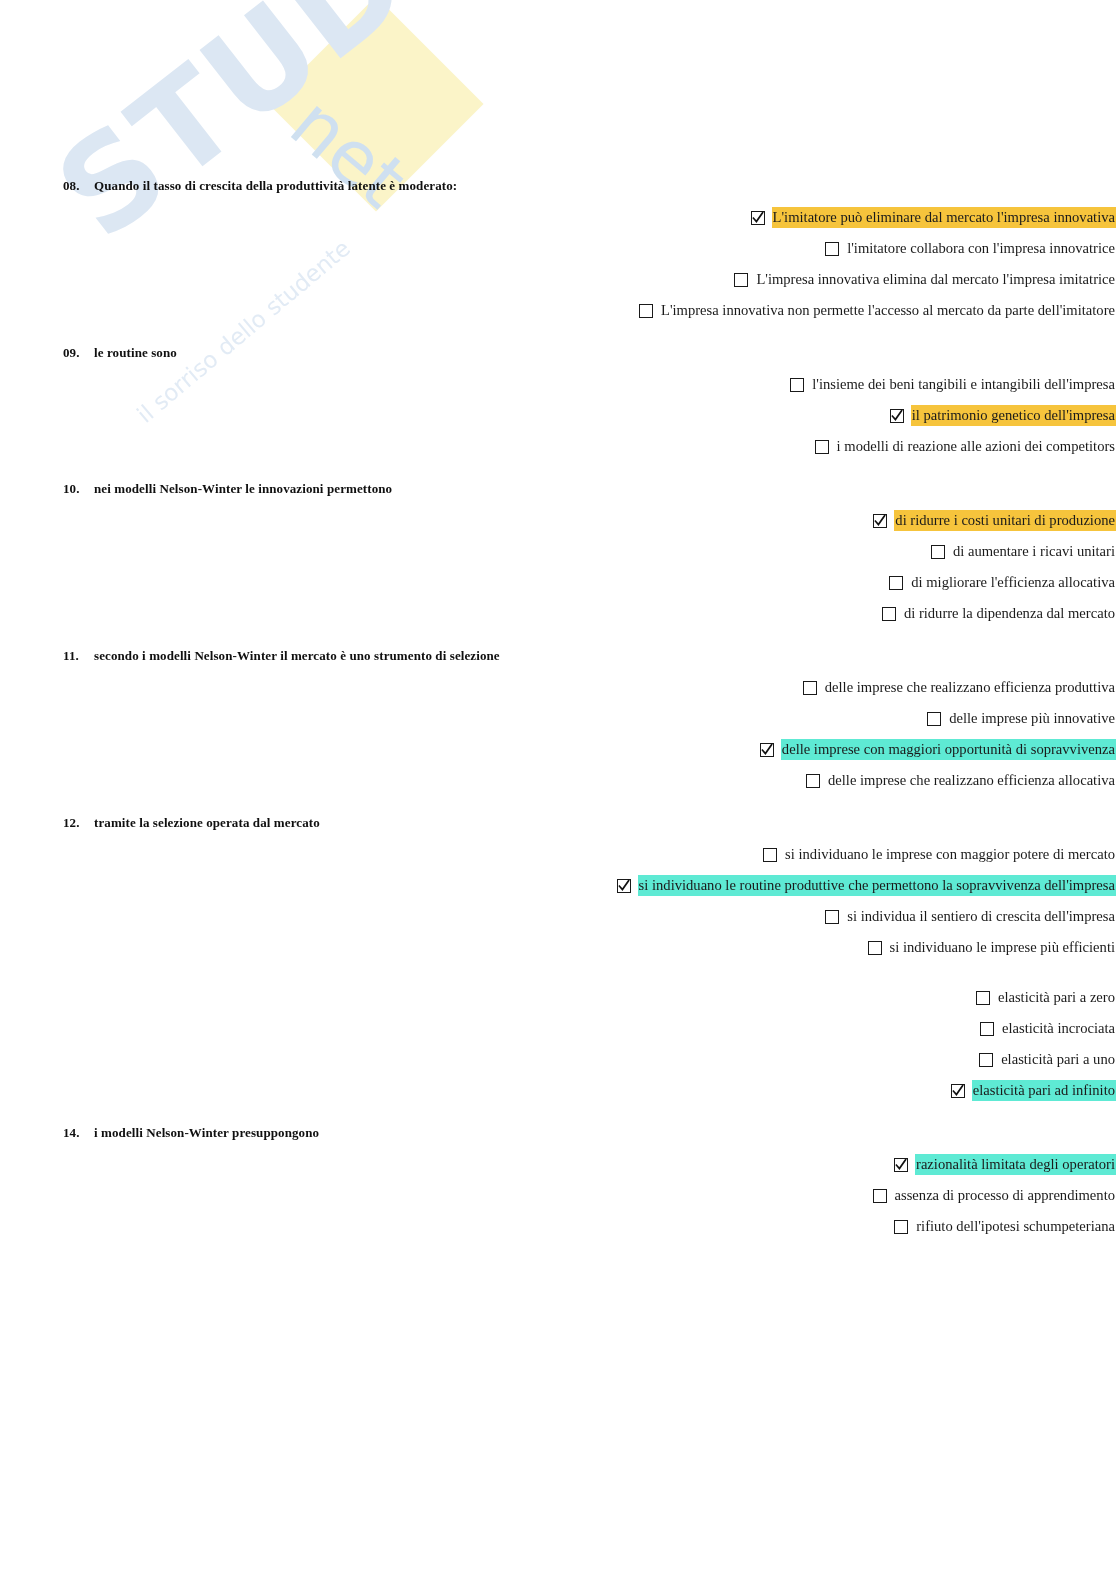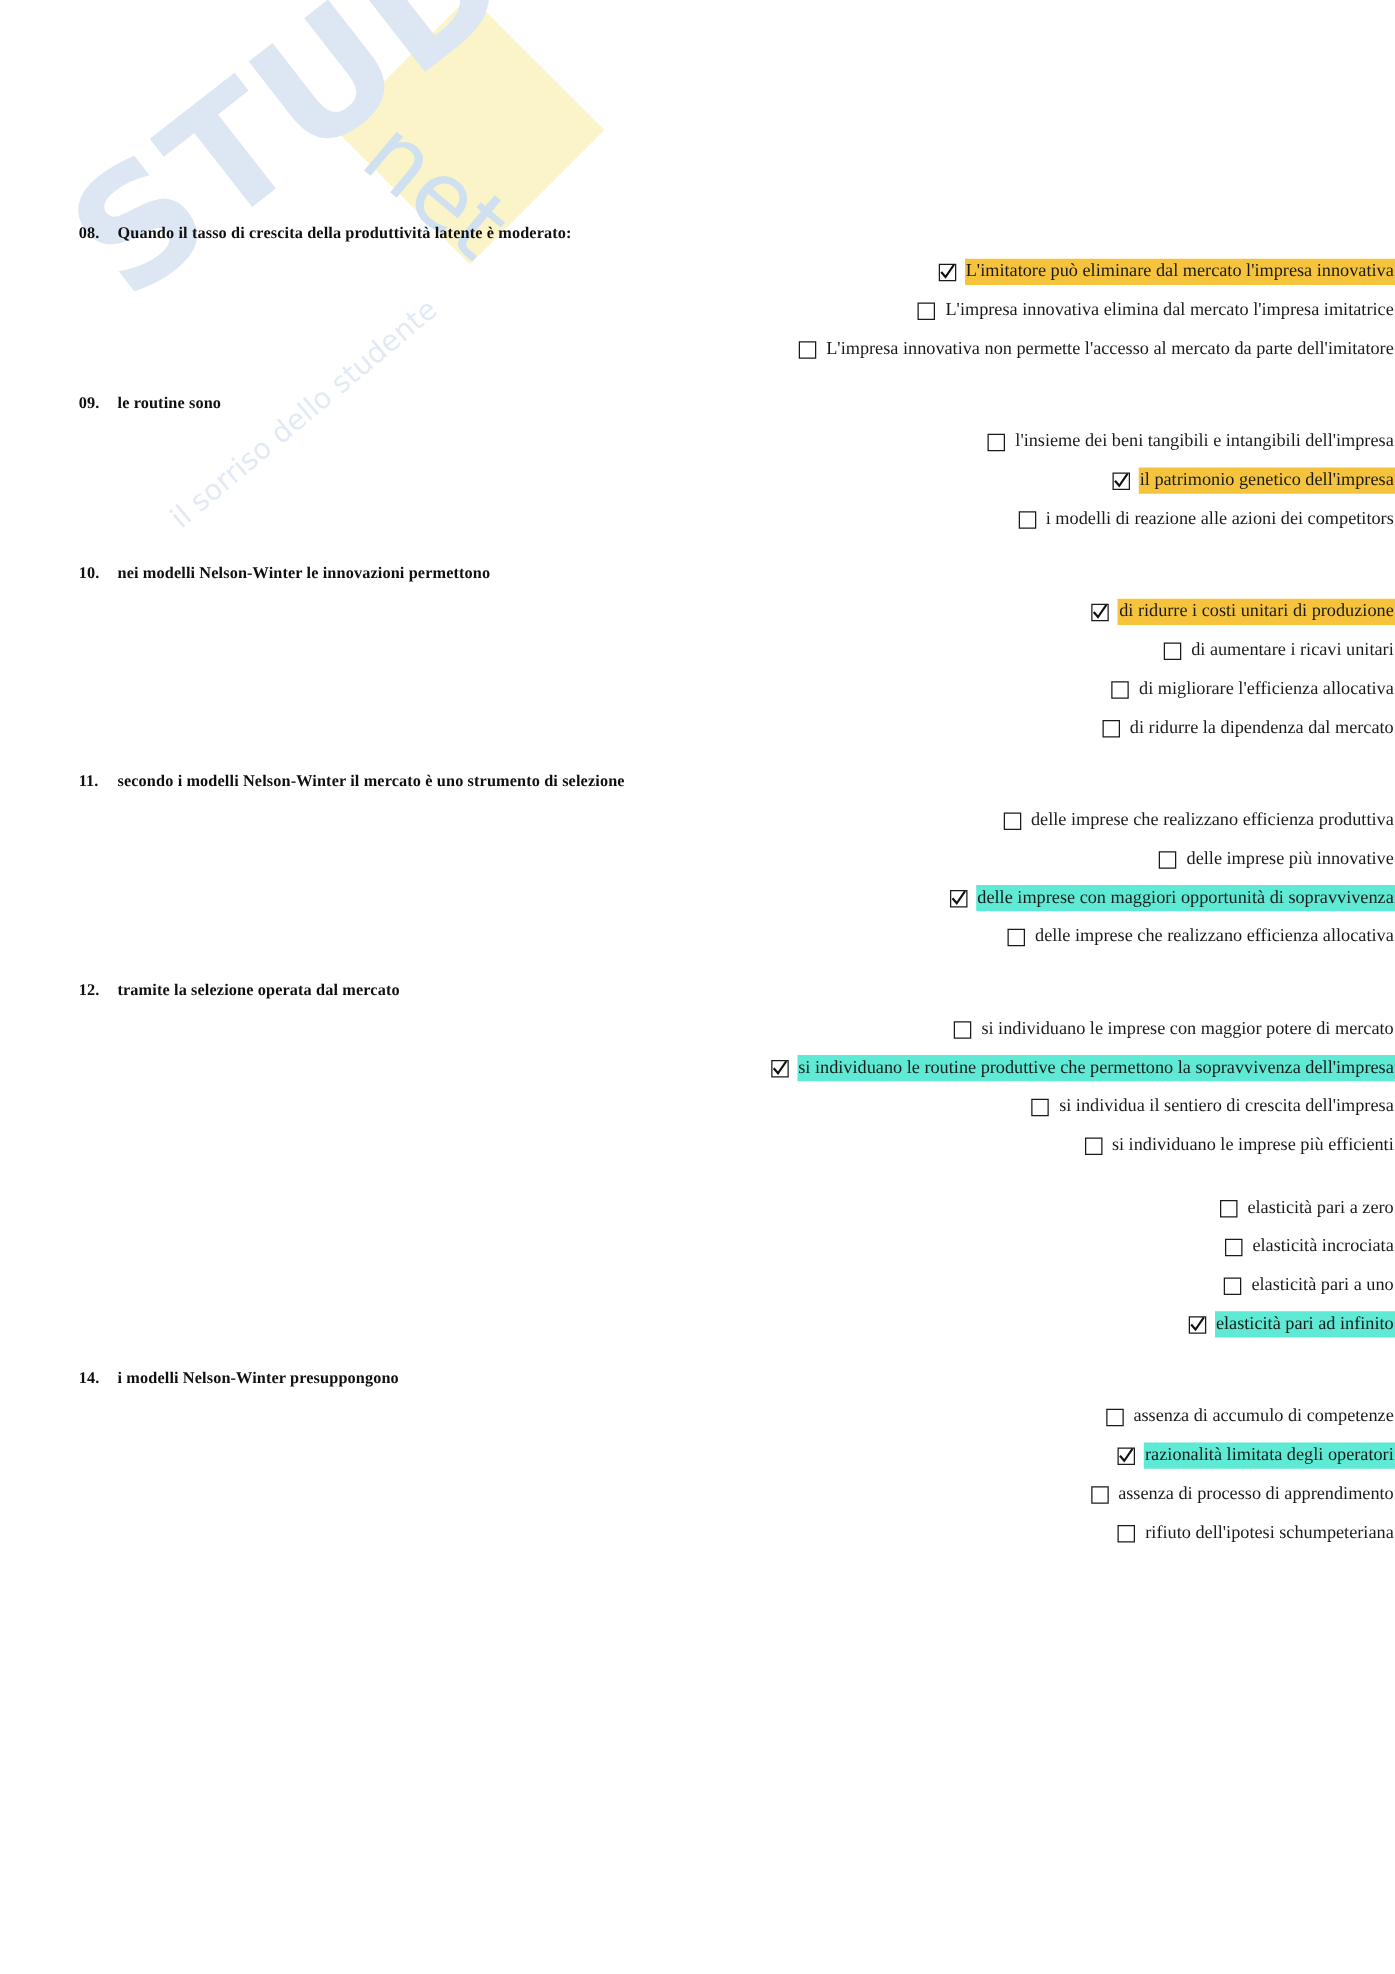--- a/index.html
+++ b/index.html
@@ -179,20 +179,24 @@
           <div class="option-row gap-top">
             <span class="checkbox">
               <svg viewBox="0 0 12 14" aria-hidden="true">
                 <path d="M1.5 7.2 L4.4 10.6 L10.6 1.6" fill="none" stroke="#111111" stroke-width="1.7" stroke-linecap="square"></path>
               </svg>
             </span>
             <span class="option-label hl-strong">L'imitatore può eliminare dal mercato l'impresa innovativa</span>
           </div>
           <div class="option-row">
             <span class="checkbox"></span>
+            <span class="option-label">l'imitatore collabora  con l'impresa innovatrice</span>
+          </div>
+          <div class="option-row">
+            <span class="checkbox"></span>
             <span class="option-label">L'impresa innovativa elimina dal mercato l'impresa  imitatrice</span>
           </div>
           <div class="option-row">
             <span class="checkbox"></span>
             <span class="option-label">L'impresa innovativa non permette l'accesso al mercato da parte dell'imitatore</span>
           </div>
         </div>
       </div>
       <div class="question-block">
         <div class="q-heading">
@@ -326,24 +330,20 @@
           </div>
         </div>
       </div>
       <div class="question-block">
         <div class="q-heading">
           <span class="q-num">14.</span>
           <span class="q-text">i modelli Nelson-Winter presuppongono</span>
         </div>
         <div class="options">
           <div class="option-row">
-            <span class="checkbox"></span>
-            <span class="option-label">assenza di accumulo di competenze</span>
-          </div>
-          <div class="option-row">
             <span class="checkbox">
               <svg viewBox="0 0 12 14" aria-hidden="true">
                 <path d="M1.5 7.2 L4.4 10.6 L10.6 1.6" fill="none" stroke="#111111" stroke-width="1.7" stroke-linecap="square"></path>
               </svg>
             </span>
             <span class="option-label hl-soft">razionalità limitata degli operatori</span>
           </div>
           <div class="option-row">
             <span class="checkbox"></span>
             <span class="option-label">assenza di processo di apprendimento</span>

